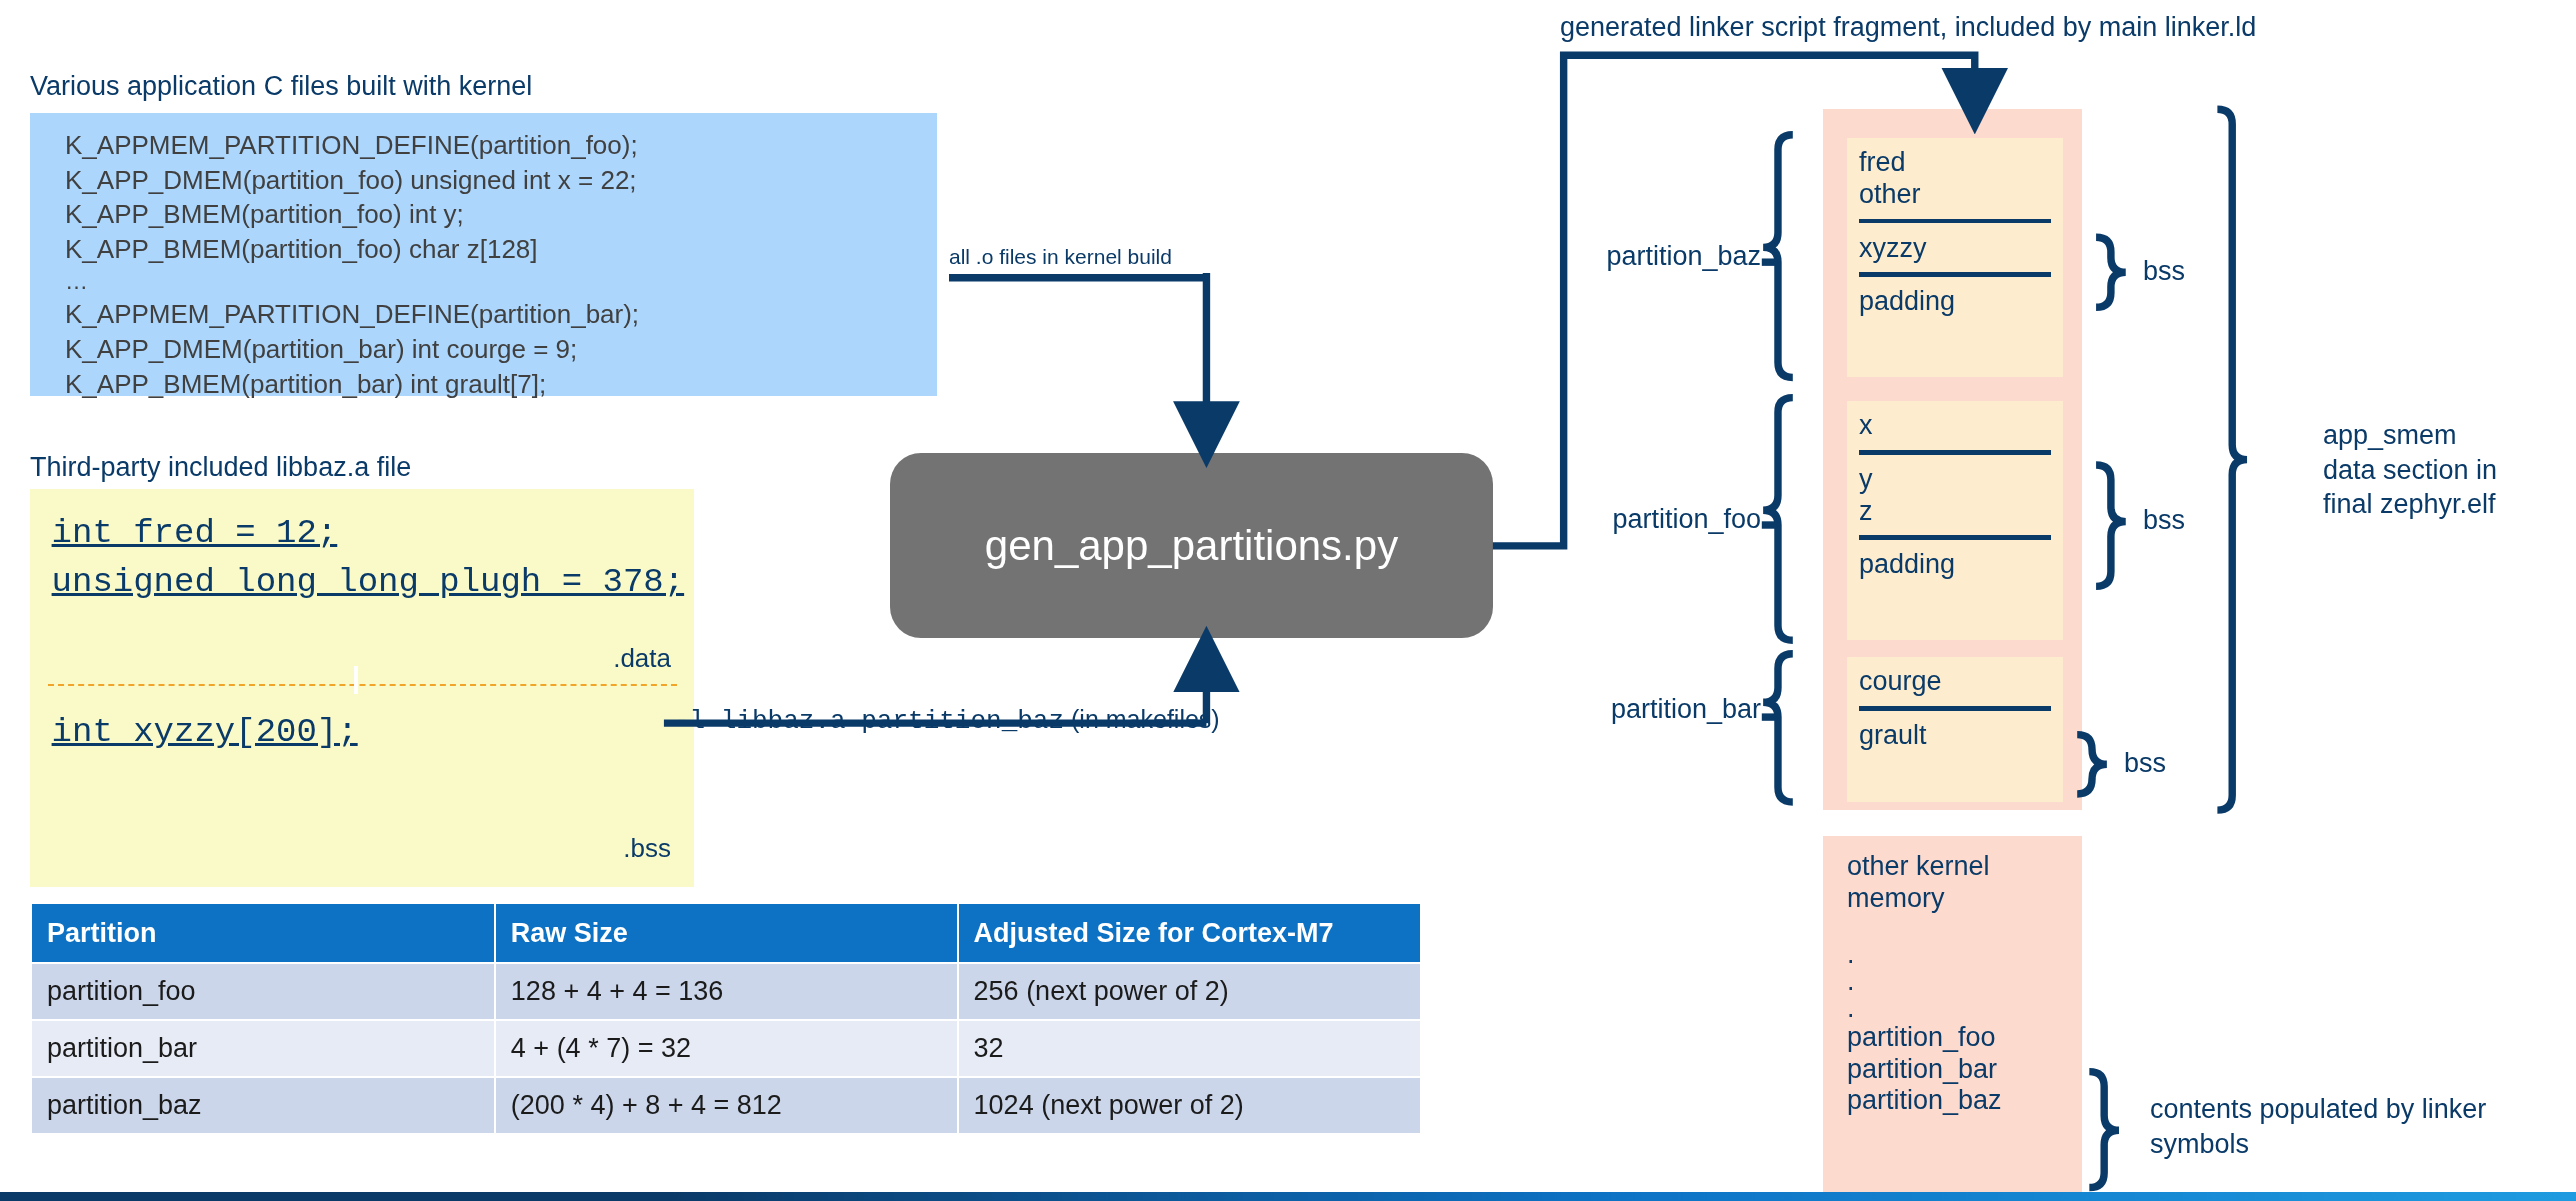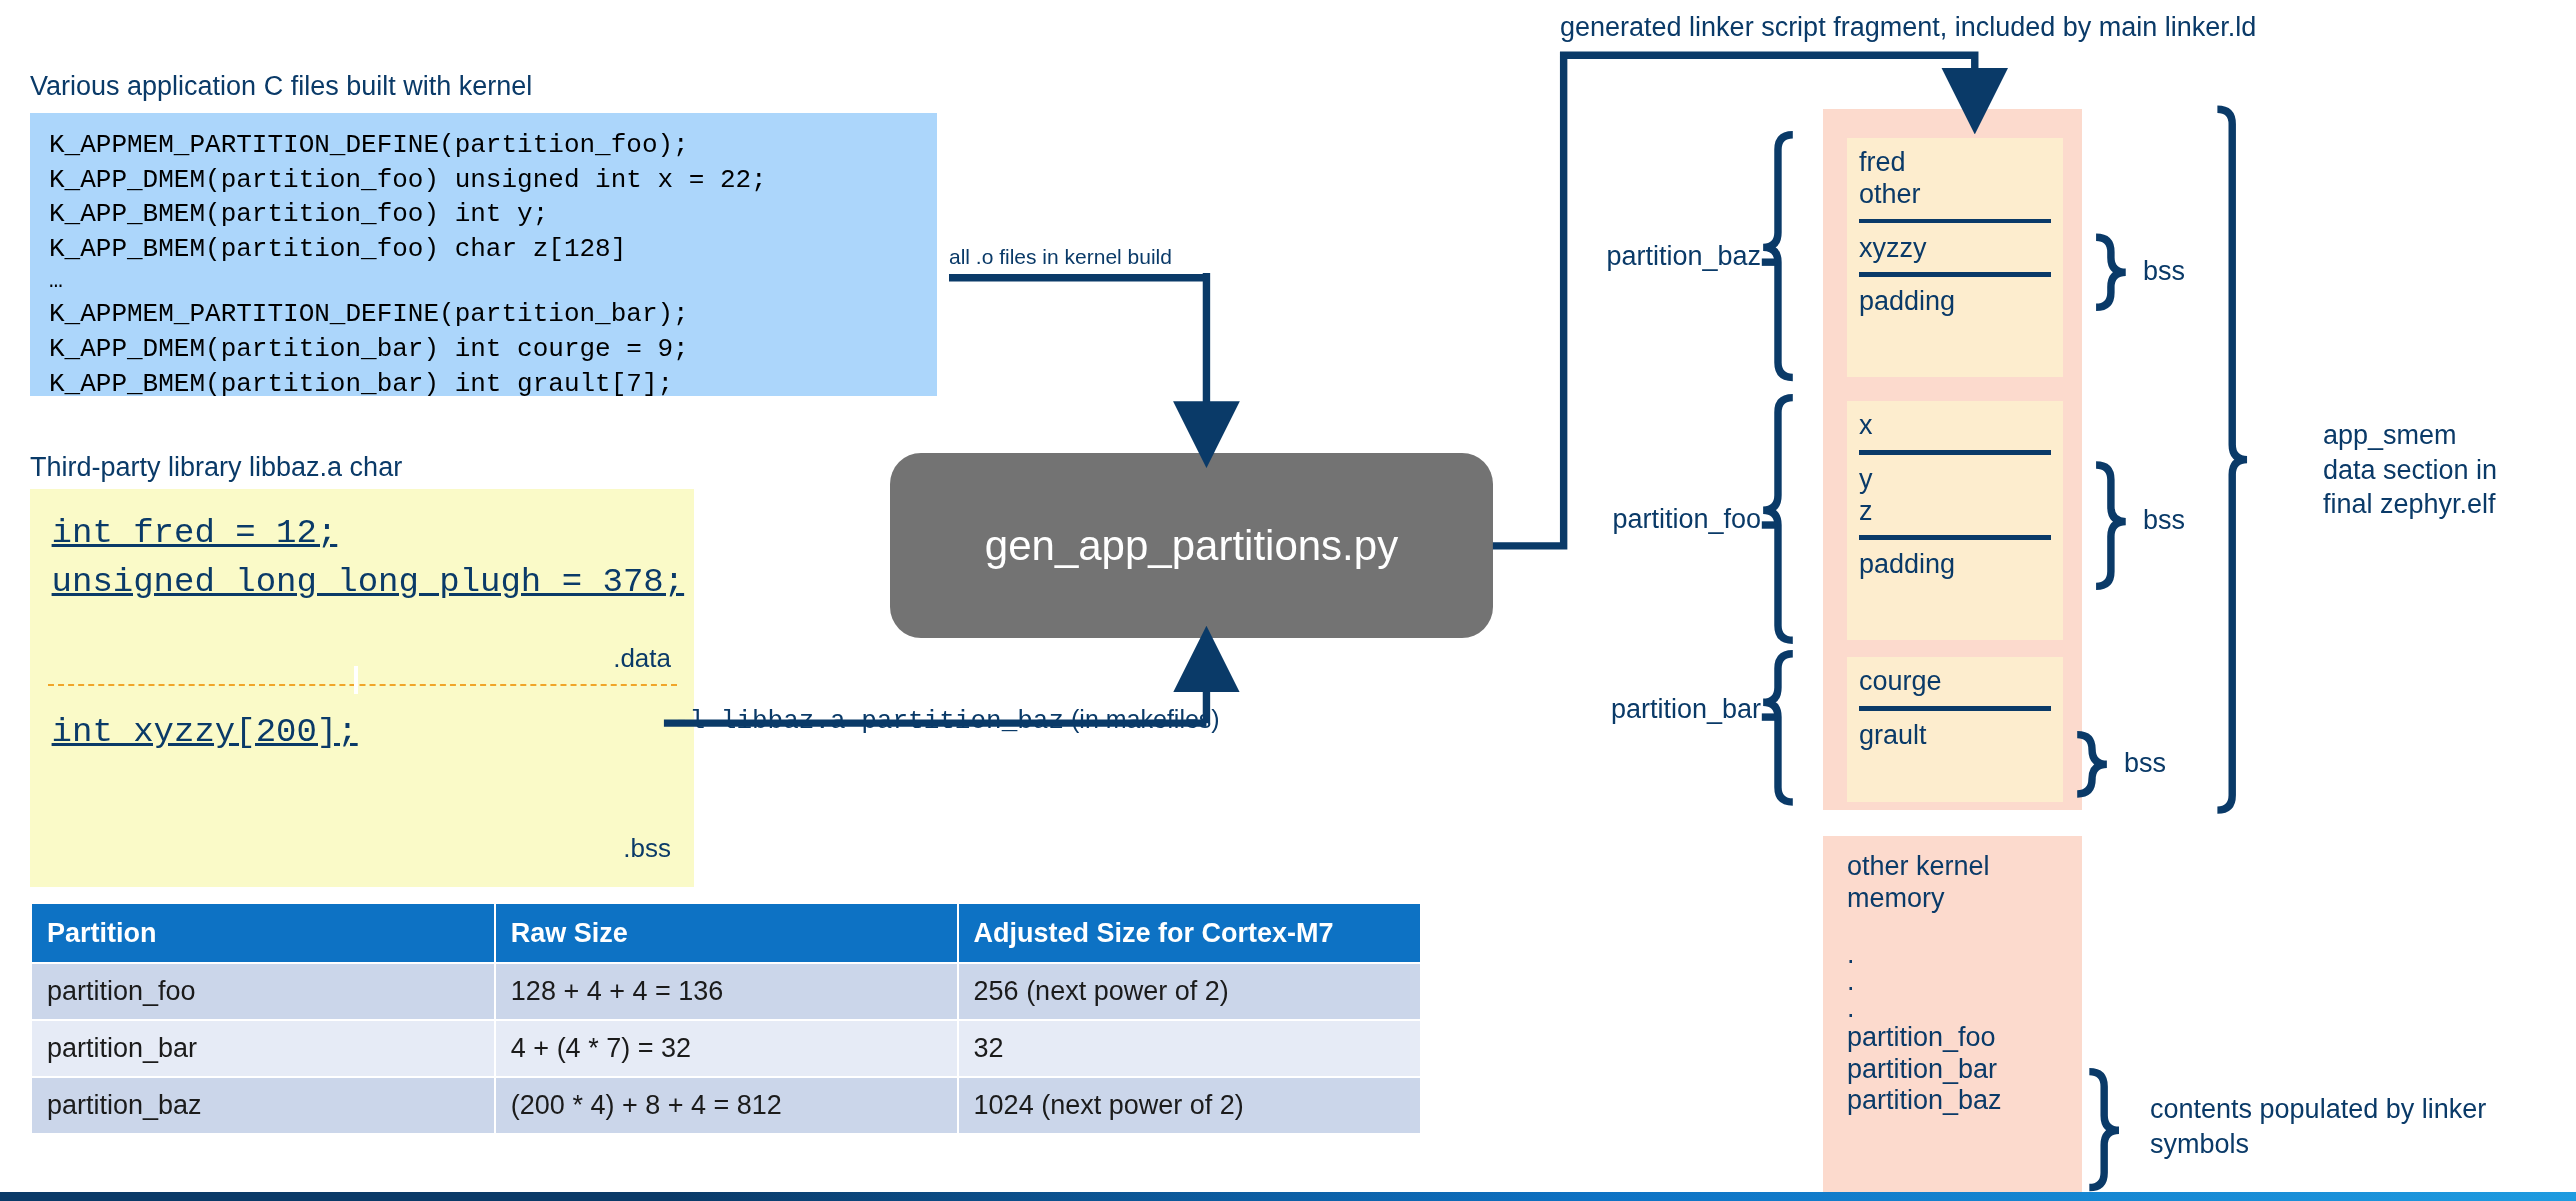--- a/index.html
+++ b/index.html
@@ -11,22 +11,22 @@
   .mono{font-family:"Liberation Mono",monospace;}
   .abs{position:absolute;}
 
   
   #caption-c-files{left:30px;top:71px;font-size:27px;color:#0A3A68;white-space:nowrap;}
   #code-c-files{
     left:30px;top:113px;width:907px;height:283px;
     background:#ACD6FB;box-sizing:border-box;padding:15px 19px;
   }
   #code-c-files .line{
-    font-family:Liberation Mono, monospace;font-size:26px;line-height:1.33;
-    color:#000000;white-space:pre;
+    font-family:Liberation Sans, sans-serif;font-size:26px;line-height:1.33;
+    color:#404040;white-space:pre;margin-left:16px;
   }
   #code-c-files .line.ellipsis{font-size:23px;line-height:1.35;}
 
   #caption-libbaz{left:30px;top:452px;font-size:27px;color:#0A3A68;white-space:nowrap;}
   #code-libbaz{
     left:30px;top:489px;width:664px;height:398px;
     background:#FAFAC8;box-sizing:border-box;padding:20px 21.6px;
   }
   #code-libbaz .line{
     font-family:"Liberation Mono",monospace;font-size:34px;line-height:1.45;
@@ -127,21 +127,21 @@
   <div class="line">K_APPMEM_PARTITION_DEFINE(partition_foo);</div>
   <div class="line">K_APP_DMEM(partition_foo) unsigned int x = 22;</div>
   <div class="line">K_APP_BMEM(partition_foo) int y;</div>
   <div class="line">K_APP_BMEM(partition_foo) char z[128]</div>
   <div class="line ellipsis">…</div>
   <div class="line">K_APPMEM_PARTITION_DEFINE(partition_bar);</div>
   <div class="line">K_APP_DMEM(partition_bar) int courge = 9;</div>
   <div class="line">K_APP_BMEM(partition_bar) int grault[7];</div>
 </div>
 
-<div class="abs" id="caption-libbaz">Third-party library libbaz.a char</div>
+<div class="abs" id="caption-libbaz">Third-party included libbaz.a file</div>
 
 <div class="abs" id="code-libbaz">
   <div class="line">int fred = 12;</div>
   <div class="line">unsigned long long plugh = 378;</div>
   <div id="lbl-data">.data</div>
   <div id="dash-divider"></div>
   <div id="tick-divider"></div>
   <div class="line" style="position:absolute;left:21.6px;top:219px;">int xyzzy[200];</div>
   <div id="lbl-bss-left">.bss</div>
 </div>

